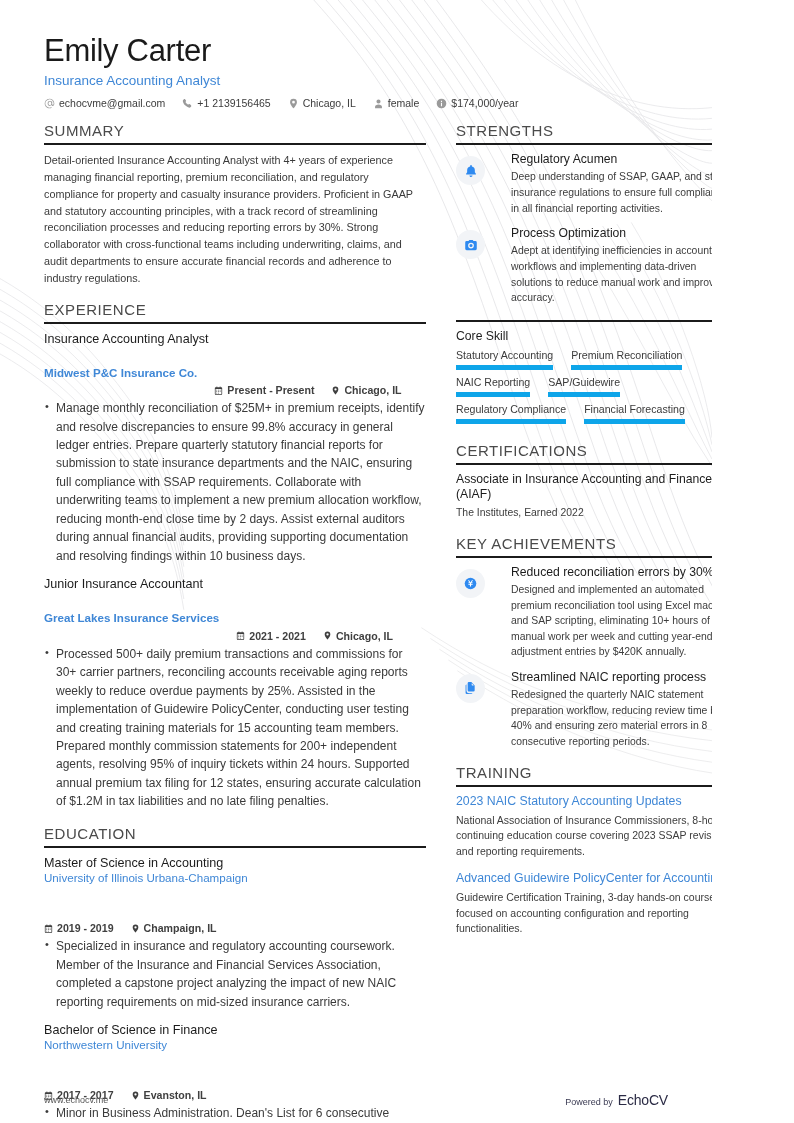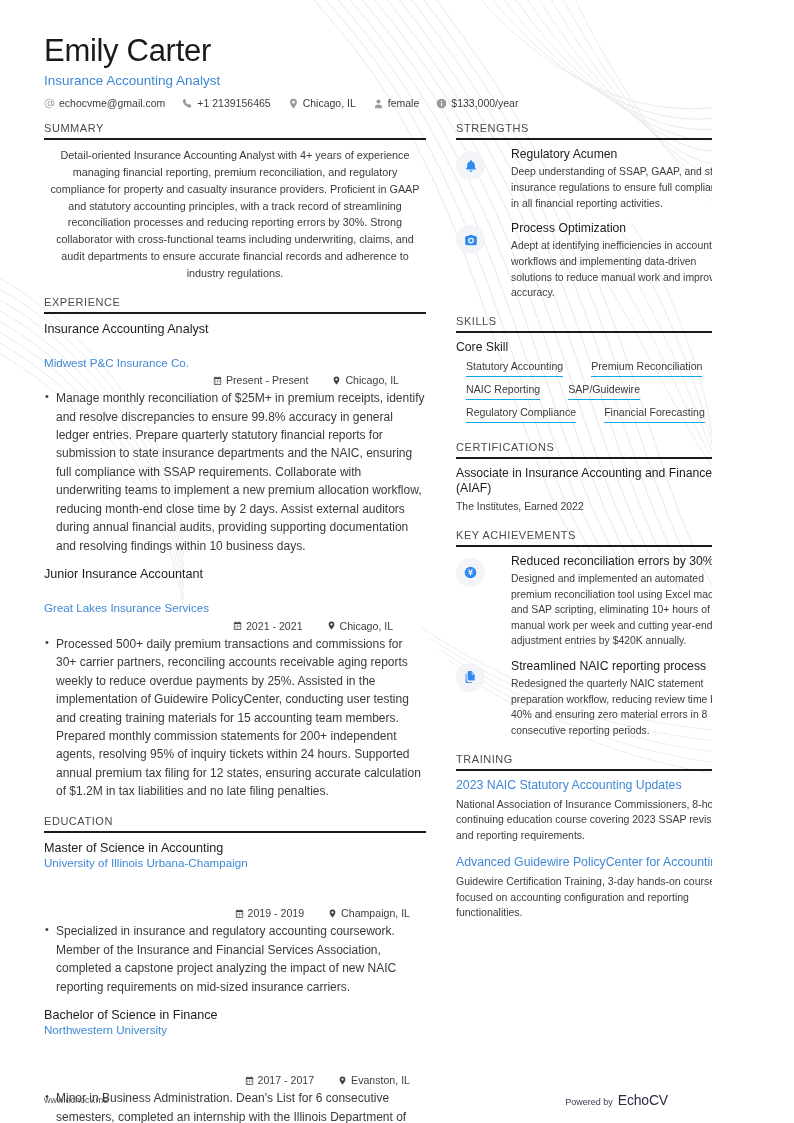--- a/index.html
+++ b/index.html
@@ -79,57 +79,58 @@
     padding: 13px 44px 0 44px;
     gap: 30px;
     align-items: flex-start;
   }
   .col-left { width: 382px; flex: 0 0 382px; }
   .col-right { width: 282px; flex: 0 0 282px; }
 
   
   .sec { margin-bottom: 14px; }
   .sec-title {
-    font-size: 11px;
+    font-size: 15px;
     letter-spacing: 0.55px;
     color: #4a4a4a;
     text-transform: uppercase;
     padding-bottom: 4px;
   }
   .sec-rule {
     height: 2px;
     background: #1b1b1b;
     width: 100%;
     margin-bottom: 7px;
   }
 
   
   .summary-text {
     font-size: 10.8px;
     line-height: 1.56;
     color: #3a3a3a;
-    text-align: center;
+    text-align: left;
   }
 
   
   .entry { margin-bottom: 11px; }
   .entry-title {
     font-size: 12.6px;
     color: #1c1c1c;
     font-weight: 400;
     line-height: 1.3;
   }
   .entry-meta {
     display: flex;
     align-items: center;
     flex-wrap: wrap;
     margin-top: 1px;
     font-size: 10.6px;
     color: #494949;
-    gap: 8px;
+    gap: 1px;
+    font-weight: bold;
   }
   .entry-org {
     color: #3f87d6;
     font-size: 11.6px;
     margin-right: 16px;
   }
   .meta-chip {
     display: flex;
     align-items: center;
     gap: 4px;
@@ -139,21 +140,21 @@
     margin-top: 36px;
   }
   .meta-chip .ico {
     display: inline-flex;
     width: 9px;
     height: 9px;
     color: #3f3f3f;
     flex: 0 0 auto;
   }
   .meta-chip .ico svg { display: block; }
-  .edu-meta-row { margin-top: 2px; justify-content: flex-end; }
+  .edu-meta-row { margin-top: 2px; }
   .bullets { margin-top: 3px; padding-left: 0; list-style: none; }
   .bullets li {
     position: relative;
     padding-left: 12px;
     font-size: 12px;
     line-height: 1.54;
     color: #3a3a3a;
     margin-bottom: 2px;
   }
   .bullets li::before {
@@ -233,23 +234,22 @@
   }
   .skill-tags {
     display: flex;
     flex-wrap: wrap;
     gap: 0px 18px;
   }
   .skill-tag {
     font-size: 10.6px;
     color: #3a3a3a;
     padding: 2px 0 4px 0;
-    border-bottom: 1px solid #0ea5e9;
+    border-bottom: 5px solid #0ea5e9;
     margin-bottom: 4px;
-    margin-left: 10px;
   }
 
   
   .cert { margin-bottom: 9px; }
   .cert-name {
     font-size: 12.2px;
     color: #1c1c1c;
     line-height: 1.28;
   }
   .cert-desc {
@@ -397,21 +397,21 @@
           </span>
           <span>female</span>
         </div>
 
         <div class="contact-item">
           <span class="ico">
             <svg width="11" height="11" viewBox="0 0 16 16" fill="currentColor">
                 <path d="M8 1a7 7 0 1 0 0 14A7 7 0 0 0 8 1Zm.8 11H7.2V7h1.6v5Zm0-6.2H7.2V4.1h1.6v1.7Z"></path>
               </svg>
           </span>
-          <span>$133,000/year</span>
+          <span>$174,000/year</span>
         </div>
 
       </div>
     </div>
 
     <div class="cols">
 
       <div class="col-left">
 
         <div class="sec">
@@ -597,21 +597,20 @@
                 </svg>
             </div>
             <div class="feat-body">
               <div class="feat-title">Process Optimization</div>
               <div class="feat-desc">Adept at identifying inefficiencies in accounting workflows and implementing data-driven solutions to reduce manual work and improve accuracy.</div>
             </div>
           </div>
         </div>
 
         <div class="sec">
-          <div class="sec-title">SKILLS</div>
           <div class="sec-rule"></div>
           <div class="skill-group-name">Core Skill</div>
           <div class="skill-tags">
             <span class="skill-tag">Statutory Accounting</span>
             <span class="skill-tag">Premium Reconciliation</span>
             <span class="skill-tag">NAIC Reporting</span>
             <span class="skill-tag">SAP/Guidewire</span>
             <span class="skill-tag">Regulatory Compliance</span>
             <span class="skill-tag">Financial Forecasting</span>
           </div>

